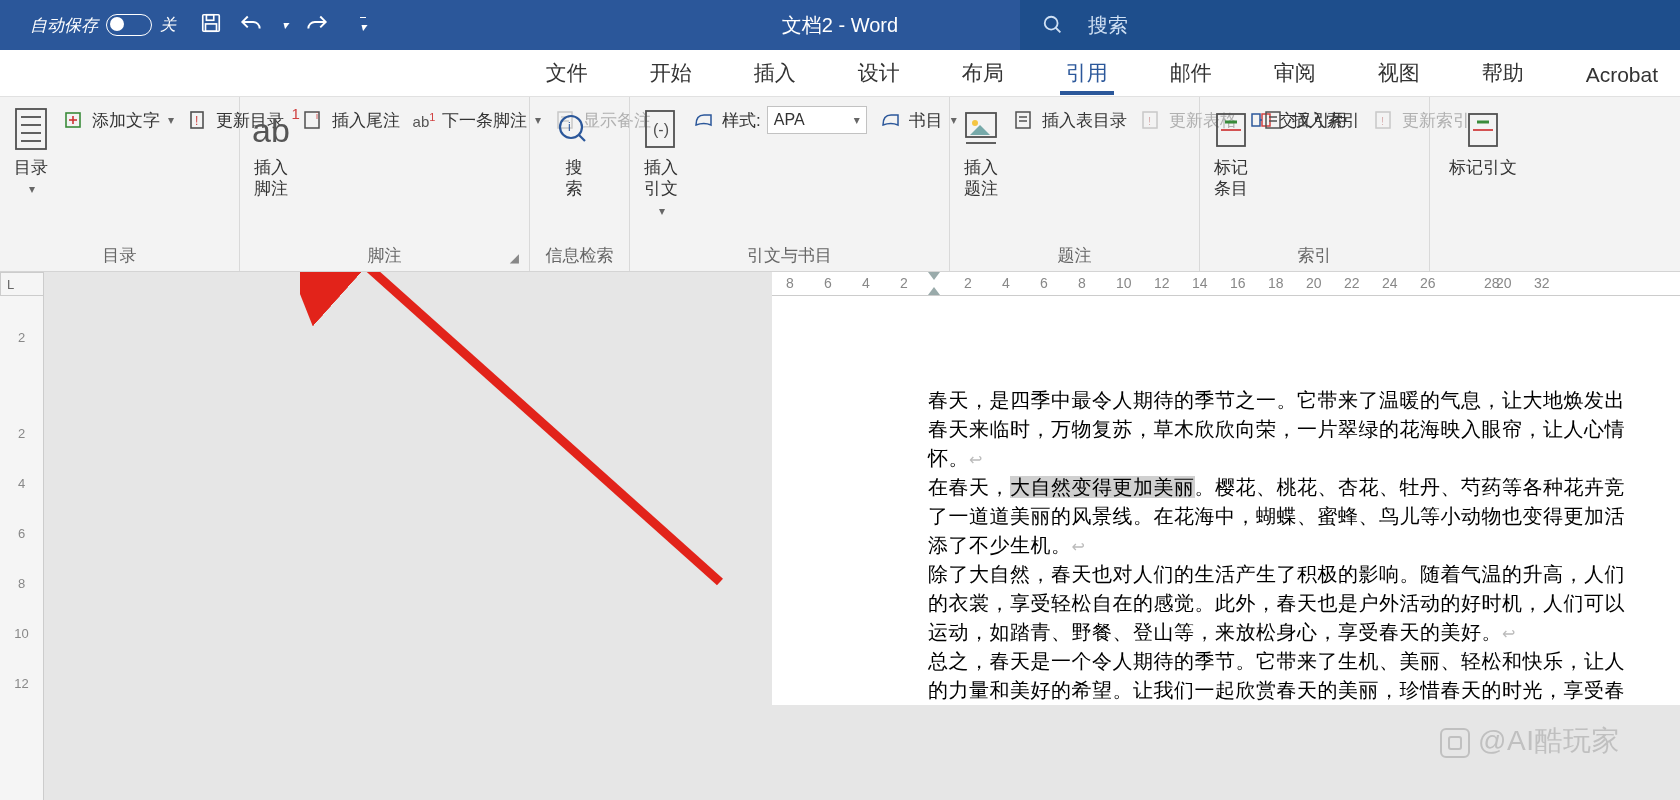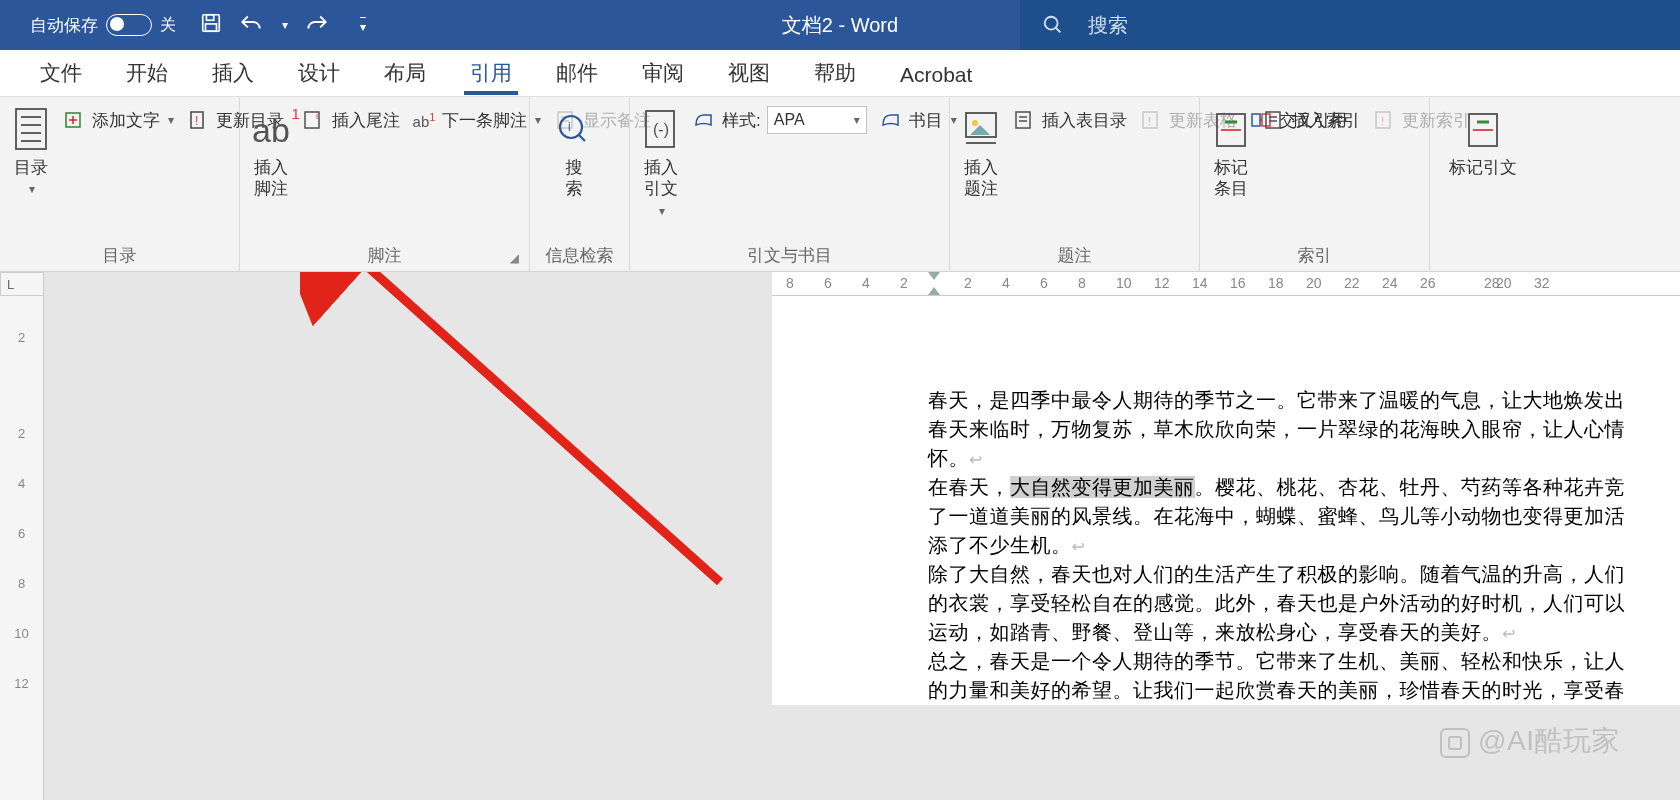--- a/index.html
+++ b/index.html
@@ -1,27 +1,27 @@
 <!DOCTYPE html>
 <html><head>
 <meta charset="utf-8">
 <style>
   * { margin:0; padding:0; box-sizing:border-box; font-family:"Microsoft YaHei","Segoe UI",sans-serif; }
   html,body { width:1680px; height:800px; overflow:hidden; background:#fff; }
   .titlebar { height:50px; background:#2B579A; color:#fff; display:flex; align-items:center; font-size:17px; position:relative; }
-  .tb-left { display:flex; align-items:center; gap:18px; padding-left:30px; }
+  .tb-left { display:flex; align-items:center; gap:18px; padding-left:30px;font-style:italic; }
   .autosave-toggle { display:flex; align-items:center; gap:8px; }
   .toggle { width:46px; height:22px; border:1.5px solid #fff; border-radius:11px; position:relative; }
   .toggle::after { content:""; position:absolute; width:14px; height:14px; border-radius:50%; background:#fff; top:2px; left:3px; }
   .toggle-label { font-size:16px; }
   .qat { display:flex; align-items:center; gap:16px; margin-left:6px; color:#fff; }
   .qat svg, .qat .glyph { color:#fff; }
   .tb-center { position:absolute; left:50%; transform:translateX(-50%); font-size:20px; }
   .searchbox { position:absolute; right:0; top:0; width:660px; height:50px; background:#1E4E8C; display:flex; align-items:center; padding-left:22px; color:#cfe0f4; font-size:20px; gap:24px; }
-  .tabs { height:46px; display:flex; align-items:flex-end; padding-left:18px; gap:0; background:#fff; border-bottom:1px solid #fff; }
+  .tabs { height:46px; display:flex; align-items:flex-end; padding-left:18px; gap:18px; background:#fff; border-bottom:1px solid #fff;justify-content:flex-end; }
   .tab { padding:0 22px 8px; font-size:21px; color:#333; cursor:pointer; position:relative; }
   .tab.active { color:#2B579A; font-weight:500; }
   .tab.active::after { content:""; position:absolute; left:16px; right:16px; bottom:0; height:4px; background:#2B579A; }
   .ribbon { height:176px; background:#F3F3F3; border-top:1px solid #e1e1e1; border-bottom:1px solid #d4d4d4; display:flex; }
   .group { border-right:1px solid #d9d9d9; display:flex; flex-direction:column; padding:4px 8px 0; }
   .group-body { flex:1; display:flex; align-items:flex-start; gap:2px; padding-top:2px; }
   .group-label { text-align:center; font-size:17px; color:#666; padding:4px 0 4px; position:relative; }
   .launcher { position:absolute; right:2px; bottom:6px; font-size:12px; color:#888; }
   .bigbtn { display:flex; flex-direction:column; align-items:center; justify-content:flex-start; width:72px; padding-top:4px; gap:4px; font-size:17px; color:#333; }
   .bigbtn .ico { width:46px; height:46px; display:flex; align-items:center; justify-content:center; }

